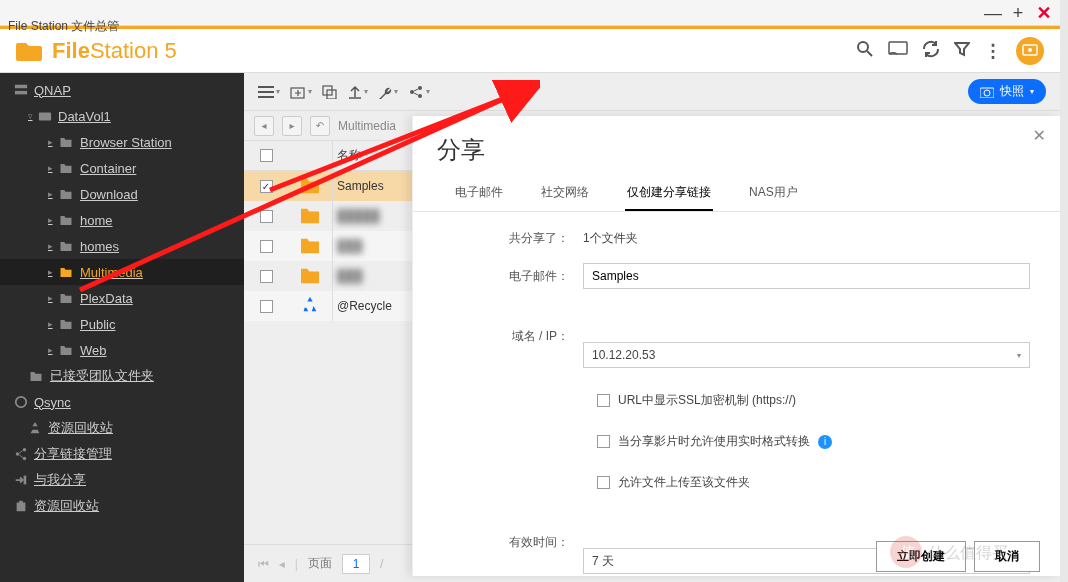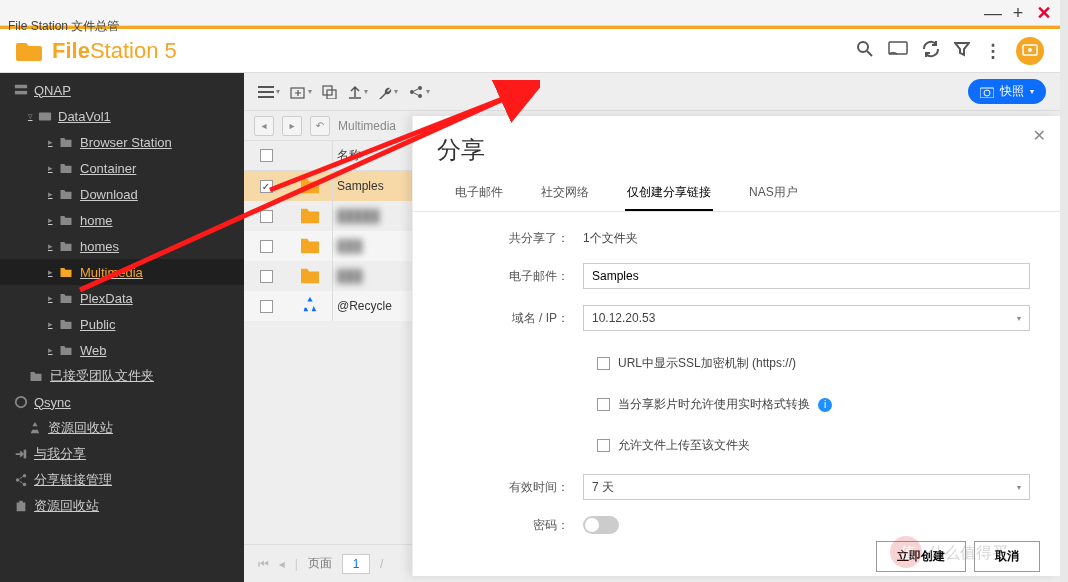--- a/index.html
+++ b/index.html
@@ -68,21 +68,21 @@
   .popup-close { position: absolute; right: 14px; top: 10px; font-size: 16px; color: #888; cursor: pointer; }
   .popup-title { font-size: 24px; color: #333; padding: 18px 24px 10px; }
   .tabs { display: flex; gap: 34px; padding: 0 40px; font-size: 12px; color: #555; border-bottom: 1px solid #e5e5e5; }
   .tabs .tab { padding: 8px 2px; cursor: pointer; }
   .tabs .tab.active { color: #000; border-bottom: 2px solid #000; font-weight: 500; }
   .form { padding: 18px 30px 0 30px; font-size: 12px; color: #444; }
   .form-row { display: flex; align-items: center; margin-bottom: 16px; }
   .form-label { width: 140px; text-align: right; padding-right: 14px; color: #555; }
   .form-val { flex: 1; }
   .form-val input[type=text] { width: 100%; height: 26px; border: 1px solid #ccc; padding: 0 8px; font-size: 12px; }
-  .form-val.select { border: 1px solid #ccc; height: 26px; display: flex; align-items: center; padding: 0 8px; justify-content: space-between; }
+  .form-val.select { border: 1px solid #ccc; height: 26px; display: flex; align-items: center; padding: 0 8px; justify-content: space-between; margin-top: 37px; }
   .cbx-row { display: flex; align-items: center; padding-left: 154px; margin-bottom: 14px; font-size: 12px; color: #444; gap: 8px; margin-top: 24px;}
   .cbx { width: 13px; height: 13px; border: 1px solid #999; }
   .toggle { width: 36px; height: 18px; background: #ccc; border-radius: 9px; position: relative; }
   .toggle::after { content: ""; position: absolute; width: 14px; height: 14px; background: #fff; border-radius: 50%; top: 2px; left: 2px; }
   .info-dot { width:14px; height:14px; border-radius:50%; background:#1e90ff; color:#fff; font-size:10px; display:flex; align-items:center; justify-content:center; }
   .popup-footer { position: absolute; bottom: 0; right: 20px; display: flex; gap: 8px; padding-bottom: 4px; font-weight: bold; }
   .btn { border: 1px solid #999; padding: 6px 20px; font-size: 12px; background: #fff; cursor: pointer; }
 
   
   .red-arrow { position: absolute; pointer-events: none; z-index: 50; }
@@ -249,34 +249,34 @@
             <span>Qsync</span>
           </div>
           <div class="tree-item ind-1">
             <svg class="side-ico" viewBox="0 0 16 16">
               <path d="M8 1l3 5H5zM3 14h10l-2-4H5z"></path>
             </svg>
             <span>资源回收站</span>
           </div>
           <div class="tree-item">
             <svg class="side-ico" viewBox="0 0 16 16">
-              <path d="M2 8h8M7 5l3 3-3 3" fill="none" stroke="#888" stroke-width="2"></path>
-              <rect x="11" y="3" width="3" height="10"></rect>
-            </svg>
-            <span>与我分享</span>
-          </div>
-          <div class="tree-item">
-            <svg class="side-ico" viewBox="0 0 16 16">
               <circle cx="12" cy="3" r="2"></circle>
               <circle cx="4" cy="8" r="2"></circle>
               <circle cx="12" cy="13" r="2"></circle>
               <line x1="6" y1="7" x2="10" y2="4" stroke="#888"></line>
               <line x1="6" y1="9" x2="10" y2="12" stroke="#888"></line>
             </svg>
             <span>分享链接管理</span>
+          </div>
+          <div class="tree-item">
+            <svg class="side-ico" viewBox="0 0 16 16">
+              <path d="M2 8h8M7 5l3 3-3 3" fill="none" stroke="#888" stroke-width="2"></path>
+              <rect x="11" y="3" width="3" height="10"></rect>
+            </svg>
+            <span>与我分享</span>
           </div>
           <div class="tree-item">
             <svg class="side-ico" viewBox="0 0 16 16">
               <path d="M3 4h10v10H3zM6 2h4v2H6z"></path>
             </svg>
             <span>资源回收站</span>
           </div>
         </div>
     </div>
 

